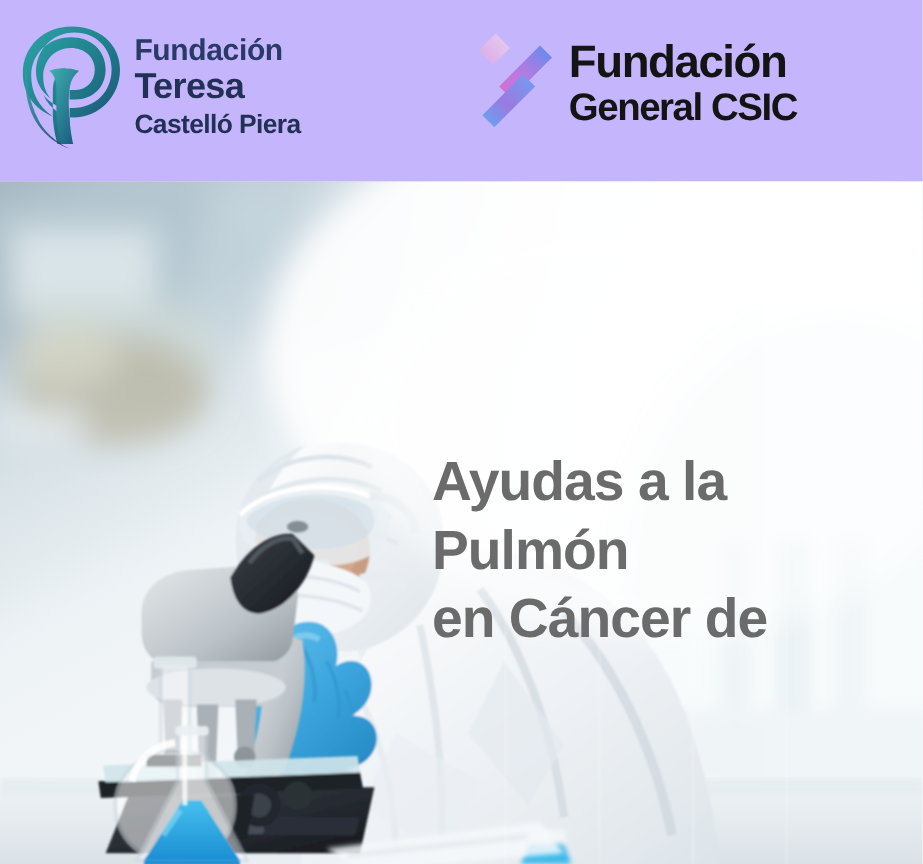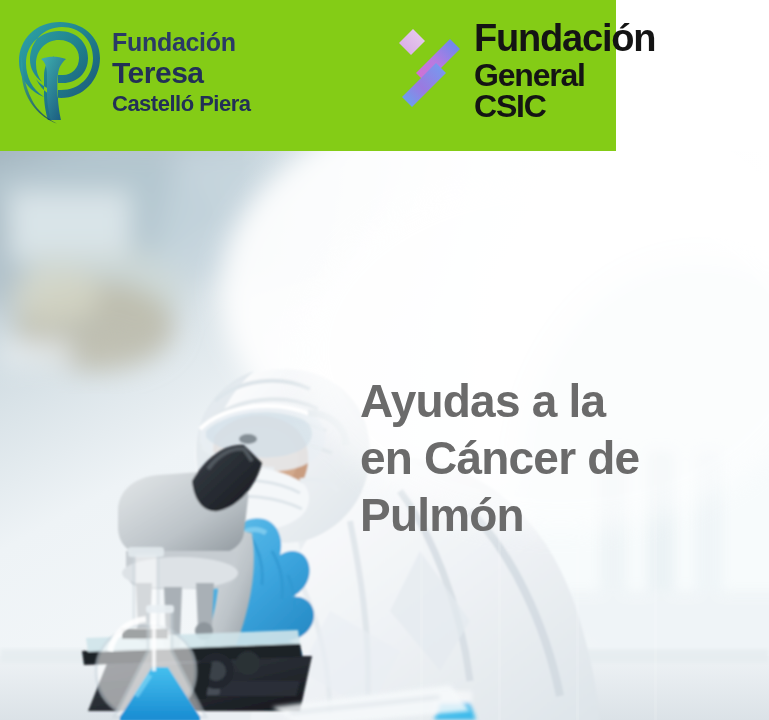--- a/index.html
+++ b/index.html
@@ -2,22 +2,22 @@
 <html><head>
 <meta charset="utf-8">
 <style>
   * { margin:0; padding:0; box-sizing:border-box; }
   html,body { width:769px; height:720px; overflow:hidden; background:#fff;
     font-family:"Liberation Sans", sans-serif; }
 
   .page { position:relative; width:769px; height:720px; overflow:hidden; }
 
   
-  .header { position:absolute; left:0; top:0; width:616px; height:151px;
-    background:#84cc16; z-index:20; }
+  .header { position:absolute; left:0; top:0; width:769px; height:151px;
+    background:#c4b5fd; z-index:20; }
 
   
   .logo-ftcp { position:absolute; left:14px; top:16px; display:flex;
     align-items:center; gap:6px; }
   .ftcp-mark { width:92px; height:112px; flex:0 0 92px; }
   .ftcp-text { display:flex; flex-direction:column; justify-content:center;
     line-height:1.0; }
   .ftcp-l1 { font-size:25px; font-weight:700; color:#2a3a66;
     letter-spacing:-0.3px; }
   .ftcp-l2 { font-size:30px; font-weight:700; color:#223056;
@@ -349,18 +349,18 @@
       <g opacity="0.12">
         <rect x="420" y="0" width="3" height="569" fill="#ffffff"></rect>
         <rect x="498" y="0" width="3" height="569" fill="#ffffff"></rect>
         <rect x="576" y="0" width="3" height="569" fill="#ffffff"></rect>
         <rect x="654" y="0" width="3" height="569" fill="#ffffff"></rect>
       </g>
     </svg>
 
     <div class="hero-heading">
       <span>Ayudas a la</span>
+      <span>Pulmón</span>
       <span>en Cáncer de</span>
-      <span>Pulmón</span>
     </div>
   </div>
 
 </div>
 
 </body></html>

